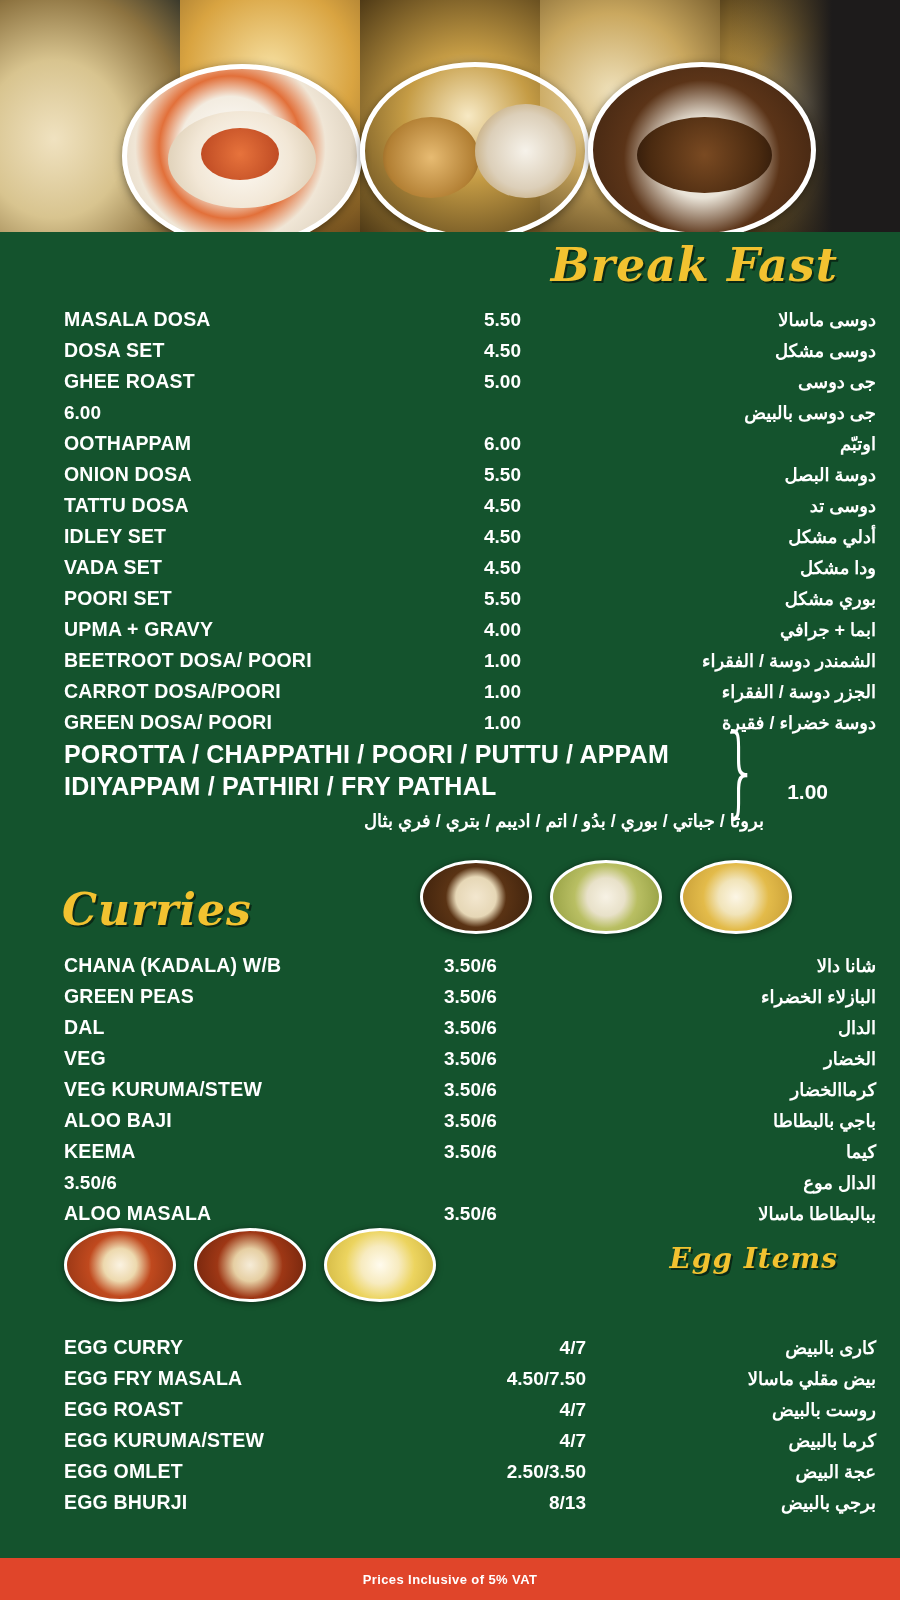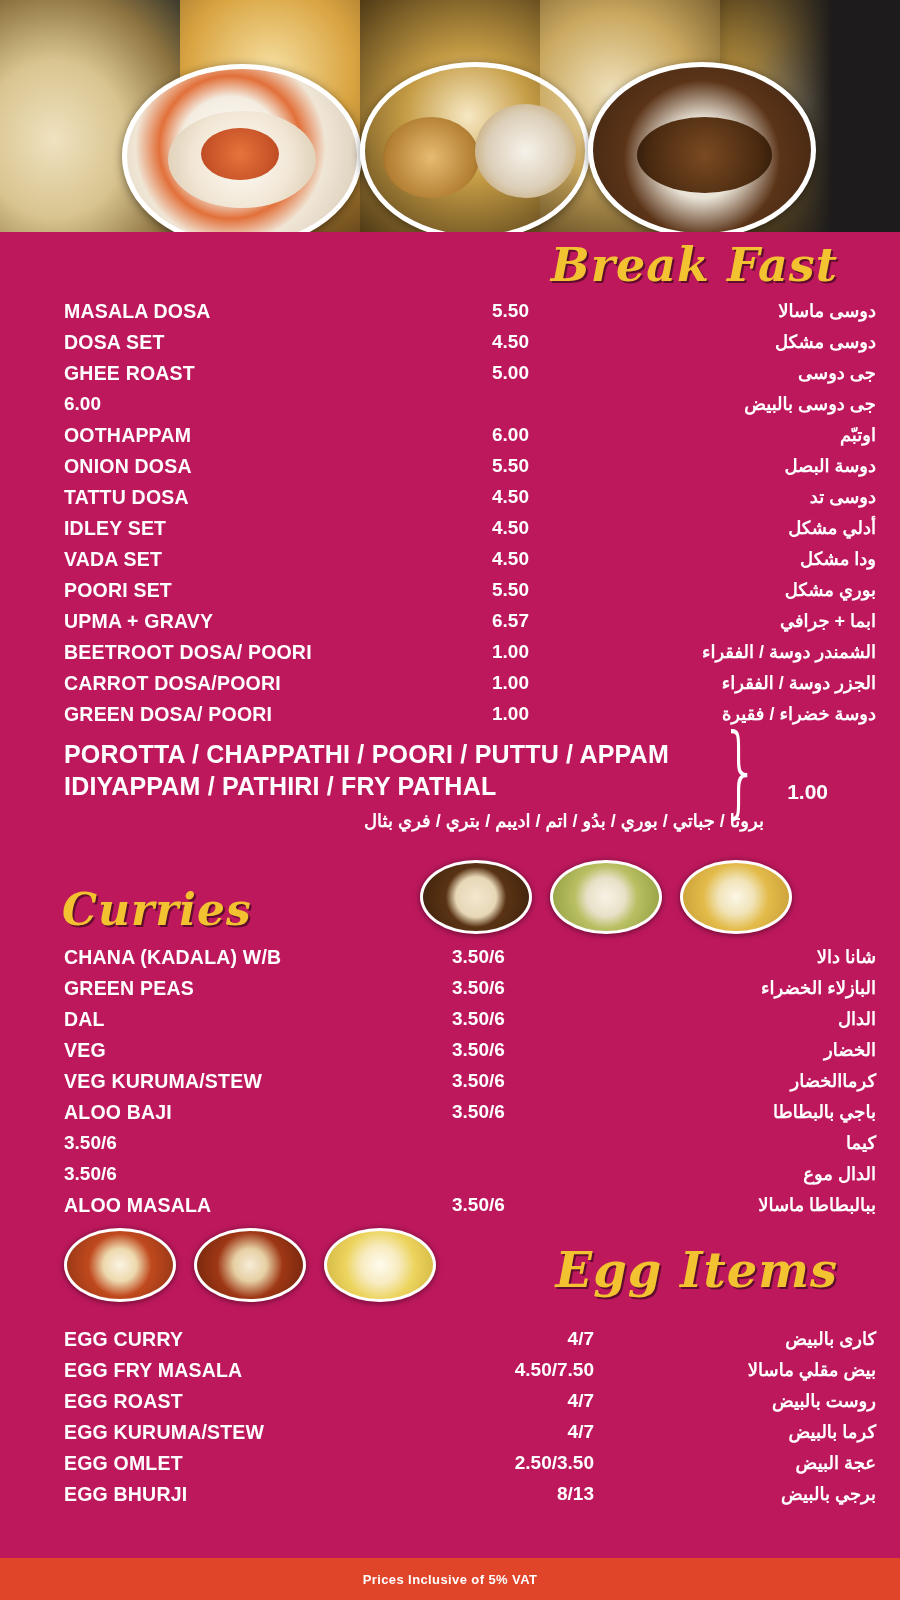--- a/index.html
+++ b/index.html
@@ -5,21 +5,21 @@
   * { box-sizing: border-box; margin: 0; padding: 0; }
   html, body {
     width: 900px; height: 1600px;
     background: #1c1c1c;
     font-family: "Liberation Sans", sans-serif;
     overflow: hidden;
   }
   #menu {
     position: relative;
     width: 900px; height: 1600px;
-    background: #be185d;
+    background: #14532d;
   }
 
   
   .banner {
     position: relative;
     width: 900px; height: 232px;
     overflow: hidden;
     background: #2a2a2a;
   }
   .banner-tiles { display: flex; width: 100%; height: 100%; }
@@ -75,24 +75,23 @@
     color: #f2c230;
     letter-spacing: 1px;
     text-shadow: 2px 2px 0 rgba(0,0,0,.5);
   }
 
   
   .section { position: absolute; left: 0; width: 900px; }
   .rows { width: 100%; }
   .row {
     display: flex;
-    align-items: flex-start;
+    align-items: flex-end;
     height: 31px;
     padding: 0 24px 0 64px;
-    gap: 8px;
   }
   .row .name {
     color: #ffffff;
     font-size: 19.5px;
     font-weight: bold;
     letter-spacing: .2px;
     white-space: nowrap;
   }
   .row .price {
     color: #ffffff;
@@ -246,21 +245,21 @@
         <span class="price">4.50</span>
         <span class="ar">ودا مشكل</span>
       </div>
       <div class="row">
         <span class="name">POORI SET</span>
         <span class="price">5.50</span>
         <span class="ar">بوري مشكل</span>
       </div>
       <div class="row">
         <span class="name">UPMA + GRAVY</span>
-        <span class="price">6.57</span>
+        <span class="price">4.00</span>
         <span class="ar">ابما + جرافي</span>
       </div>
       <div class="row">
         <span class="name">BEETROOT DOSA/ POORI</span>
         <span class="price">1.00</span>
         <span class="ar">الشمندر دوسة / الفقراء</span>
       </div>
       <div class="row">
         <span class="name">CARROT DOSA/POORI</span>
         <span class="price">1.00</span>
@@ -316,20 +315,21 @@
         <span class="name">VEG KURUMA/STEW</span>
         <span class="price">3.50/6</span>
         <span class="ar">كرماالخضار</span>
       </div>
       <div class="row">
         <span class="name">ALOO BAJI</span>
         <span class="price">3.50/6</span>
         <span class="ar">باجي بالبطاطا</span>
       </div>
       <div class="row">
+        <span class="name">KEEMA</span>
         <span class="price">3.50/6</span>
         <span class="ar">كيما</span>
       </div>
       <div class="row">
         <span class="price">3.50/6</span>
         <span class="ar">الدال موع</span>
       </div>
       <div class="row">
         <span class="name">ALOO MASALA</span>
         <span class="price">3.50/6</span>
@@ -338,21 +338,21 @@
     </div>
   </div>
 
   <div class="section" style="top:1228px;">
     <div class="circles" style="left:64px; top:0px;">
       <div class="circ c-kofta"></div>
       <div class="circ c-masala"></div>
       <div class="circ c-omlet"></div>
     </div>
 
-    <div class="script-title" style="position:absolute; right:62px; top:14px; font-size:48px;">Egg Items</div>
+    <div class="script-title" style="position:absolute; right:62px; top:14px; font-size:28px;">Egg Items</div>
 
     <div class="rows egg" style="position:absolute; top:100px; left:0; width:900px;">
       <div class="row">
         <span class="name">EGG CURRY</span>
         <span class="price">4/7</span>
         <span class="ar">كارى بالبيض</span>
       </div>
       <div class="row">
         <span class="name">EGG FRY MASALA</span>
         <span class="price">4.50/7.50</span>

